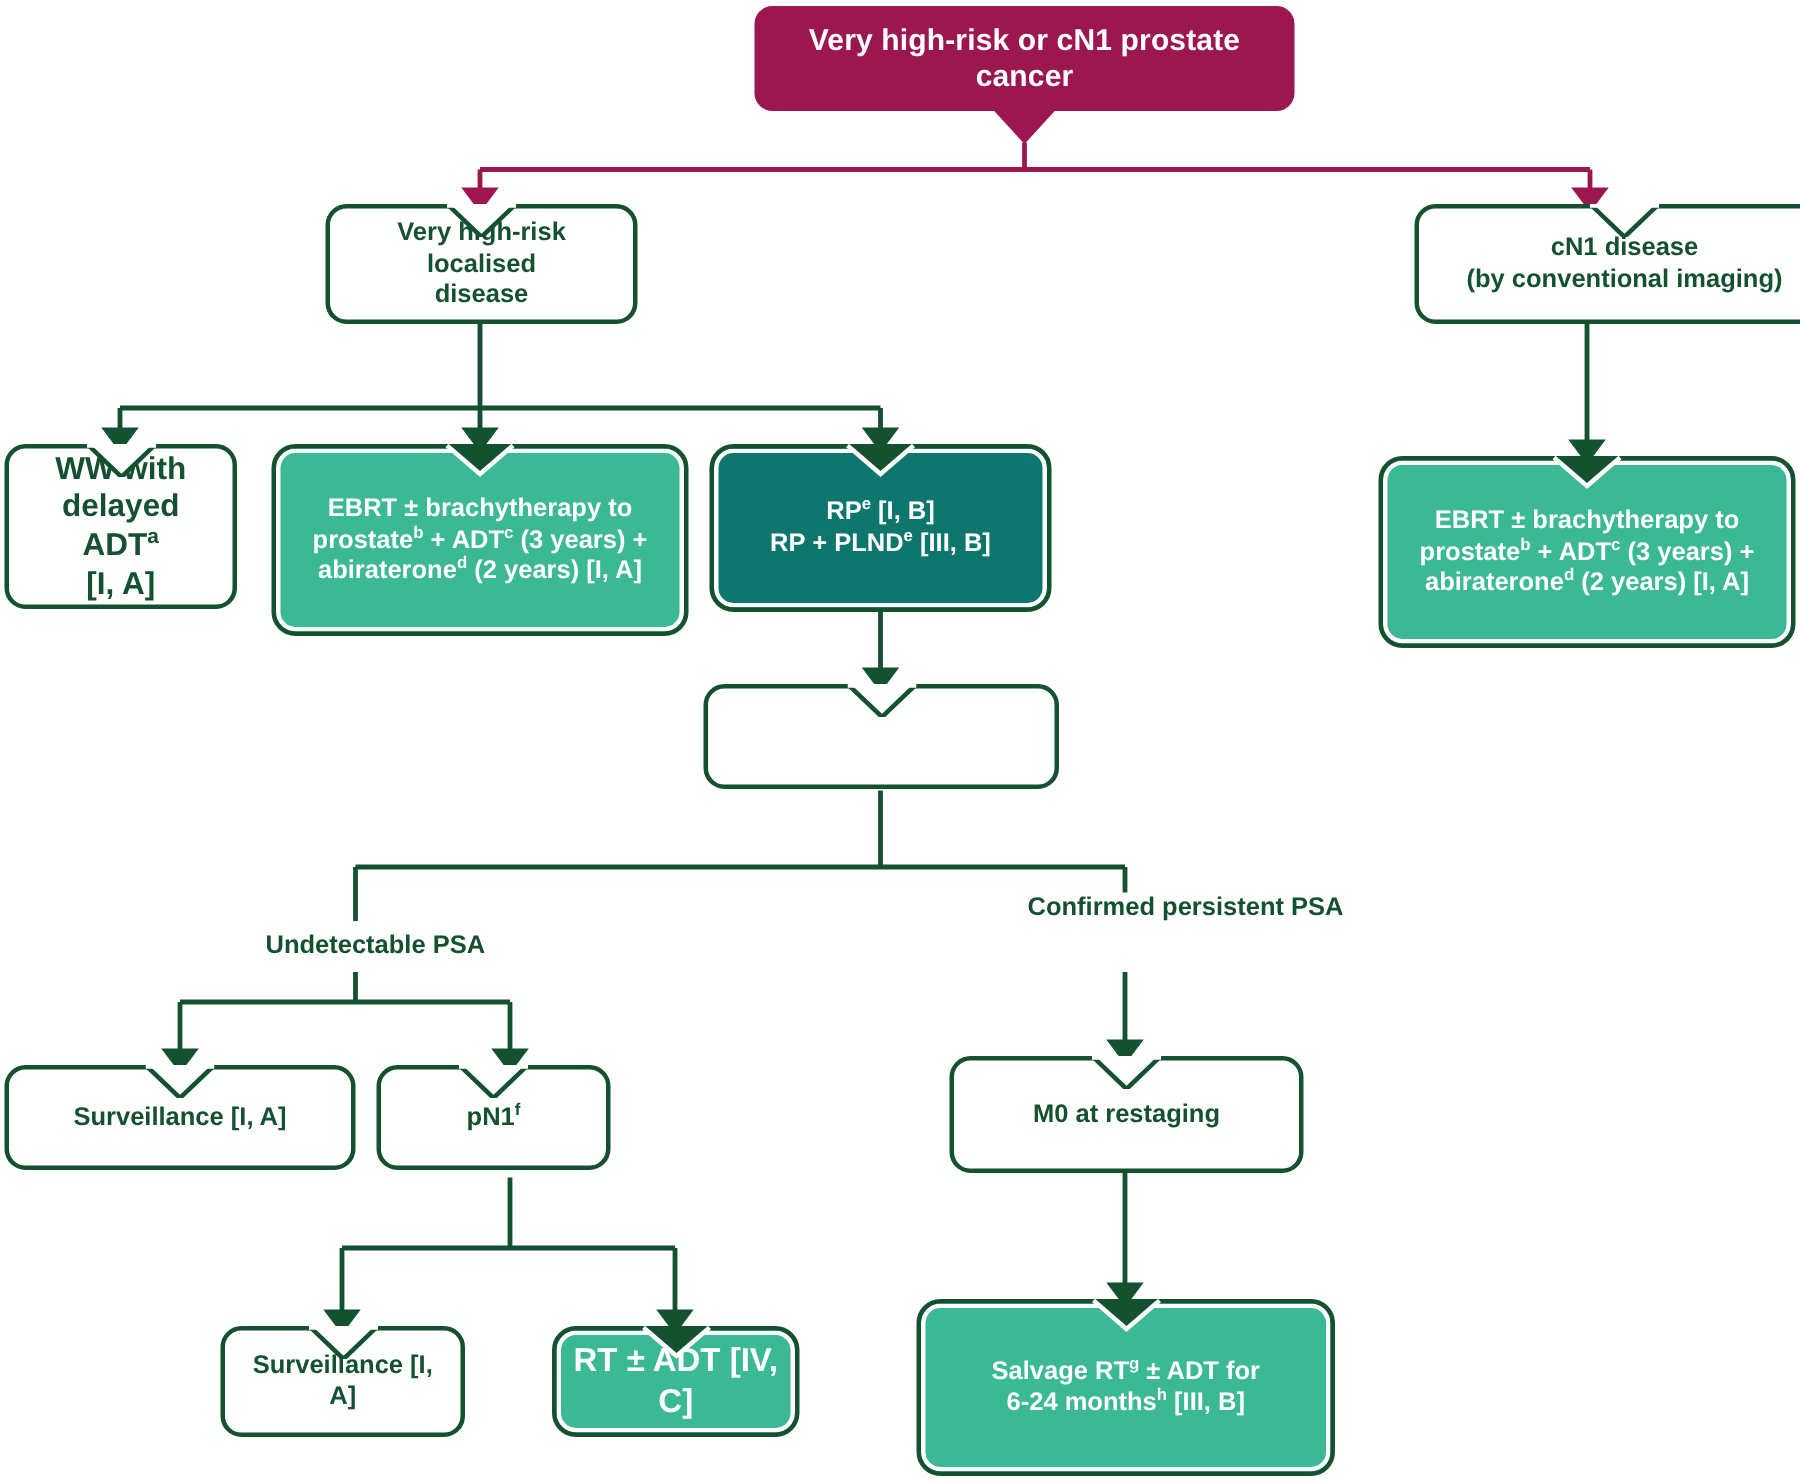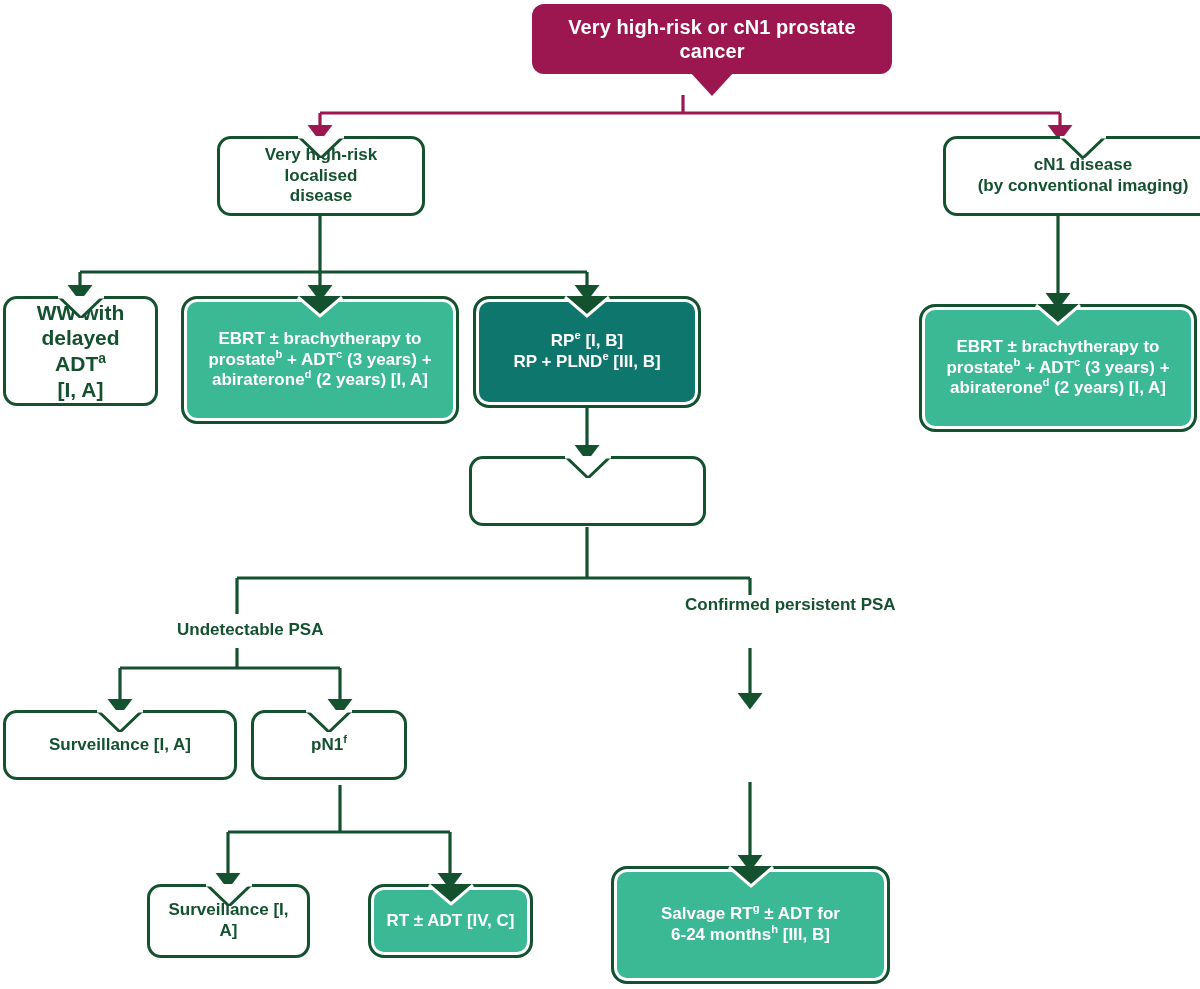--- a/index.html
+++ b/index.html
@@ -163,21 +163,21 @@
       <path d="M228,832 L450,832"></path>
       <path d="M228,832 L228,880" marker-end="url(#arrow-grn)"></path>
       <path d="M450,832 L450,880" marker-end="url(#arrow-grn)"></path>
     </g>
 
     <g stroke="#14512f" stroke-width="3.2" fill="none">
       <path d="M750,782 L750,862" marker-end="url(#arrow-grn)"></path>
     </g>
   </svg>
 
-  <div class="node n-root" style="left:532px; top:4px; width:360px; height:70px;">
+  <div class="node n-root" style="left:503px; top:4px; width:360px; height:70px;">
     <span class="txt">Very high-risk or cN1 prostate cancer</span>
     <span class="root-tail">
       <svg width="44" height="24" viewBox="0 0 44 24">
         <path d="M0,0 L44,0 L22,24 z" fill="#9c1750"></path>
       </svg>
     </span>
   </div>
 
   <div class="node n-white" style="left:217px; top:136px; width:208px; height:80px; font-size:17px;">
     <span class="notch">
@@ -285,32 +285,41 @@
   <div class="node n-white" style="left:251px; top:710px; width:156px; height:70px; font-size:17px;">
     <span class="notch">
       <svg width="46" height="22" viewBox="0 0 46 22">
         <path d="M0,0 L46,0 L23,22 z" fill="#ffffff" stroke="#14512f" stroke-width="3"></path>
         <path d="M0,0 L46,0" stroke="#ffffff" stroke-width="5"></path>
       </svg>
     </span>
     <span class="txt"><span>pN1</span><sup>f</sup></span>
   </div>
 
+  <div class="node n-white" style="left:633px; top:704px; width:236px; height:78px; font-size:17px;">
+    <span class="notch">
+      <svg width="46" height="22" viewBox="0 0 46 22">
+        <path d="M0,0 L46,0 L23,22 z" fill="#ffffff" stroke="#14512f" stroke-width="3"></path>
+        <path d="M0,0 L46,0" stroke="#ffffff" stroke-width="5"></path>
+      </svg>
+    </span>
+    <span class="txt">M0 at restaging</span>
+  </div>
 
   <div class="node n-white" style="left:147px; top:884px; width:163px; height:74px; font-size:17px;">
     <span class="notch">
       <svg width="46" height="22" viewBox="0 0 46 22">
         <path d="M0,0 L46,0 L23,22 z" fill="#ffffff" stroke="#14512f" stroke-width="3"></path>
         <path d="M0,0 L46,0" stroke="#ffffff" stroke-width="5"></path>
       </svg>
     </span>
     <span class="txt">Surveillance [I, A]</span>
   </div>
 
-  <div class="node n-teal" style="left:368px; top:884px; width:165px; height:74px; font-size:17px;">
+  <div class="node n-teal" style="left:368px; top:884px; width:165px; height:74px; font-size:22px;">
     <span class="notch">
       <svg width="46" height="24" viewBox="0 0 46 24">
         <path d="M-1,-4 L47,-4 L23,22 z" fill="#14512f"></path>
         <path d="M1,1 L23,20 L45,1" fill="none" stroke="#ffffff" stroke-width="3"></path>
       </svg>
     </span>
     <span class="txt">RT ± ADT [IV, C]</span>
   </div>
 
   <div class="node n-teal" style="left:611px; top:866px; width:279px; height:118px; font-size:17px;">

